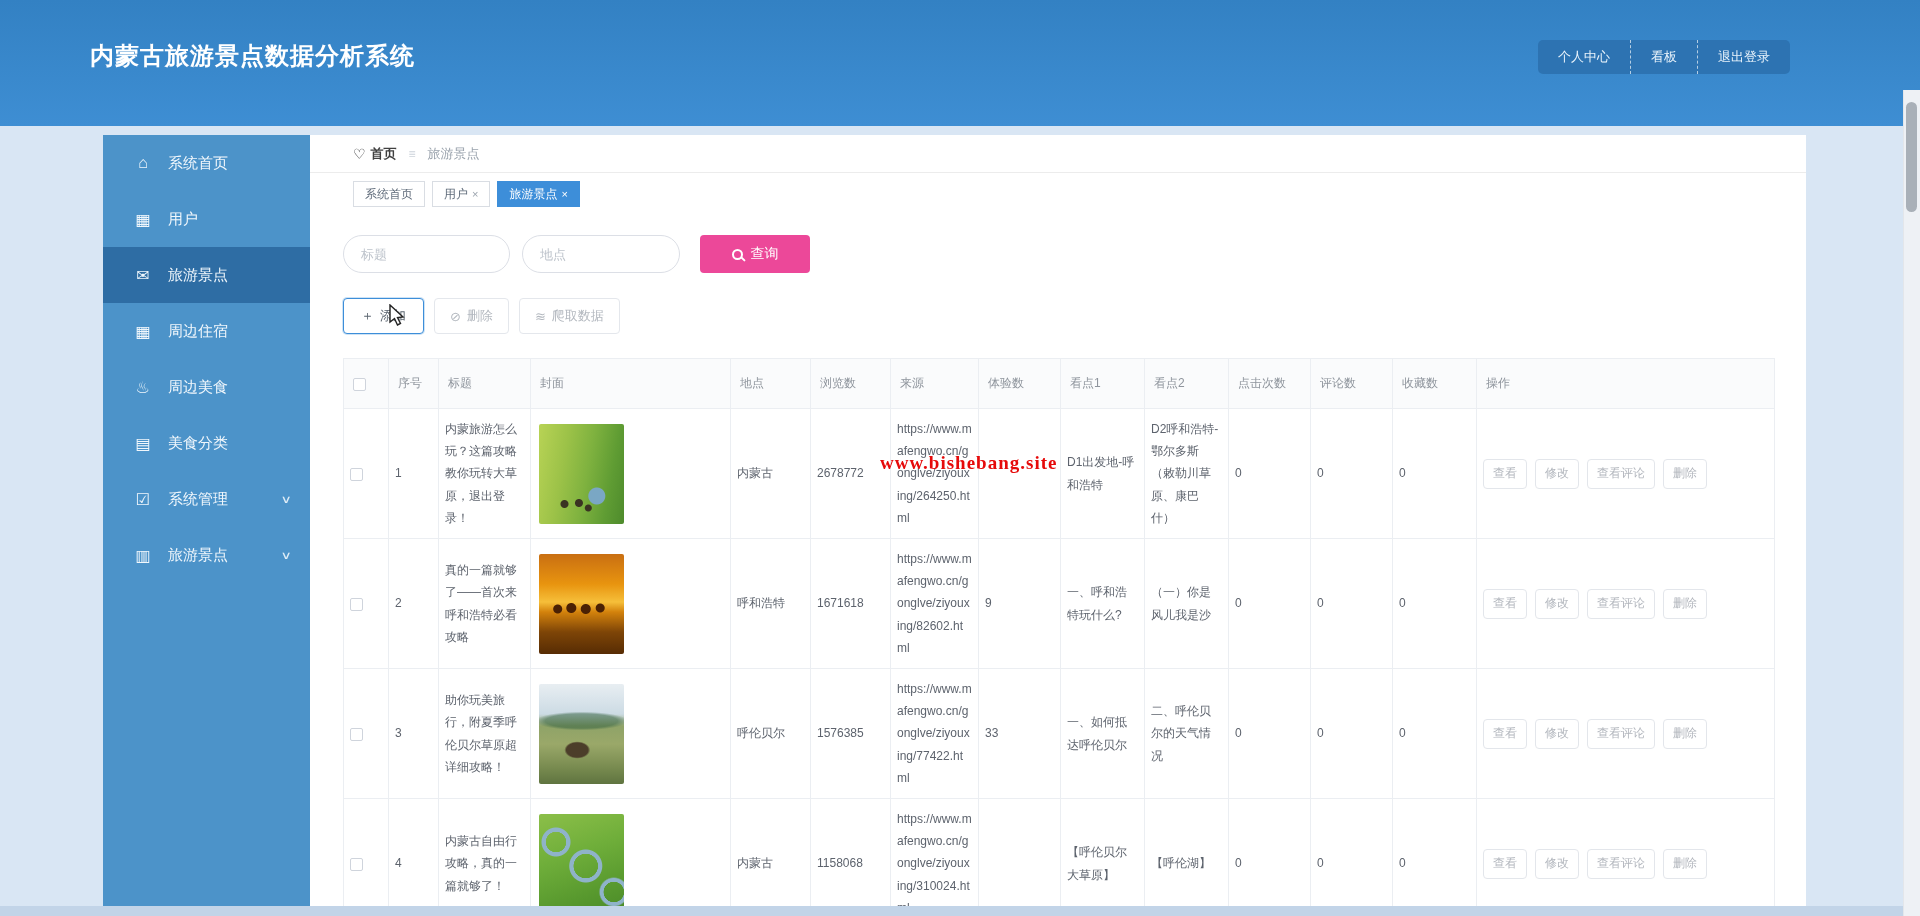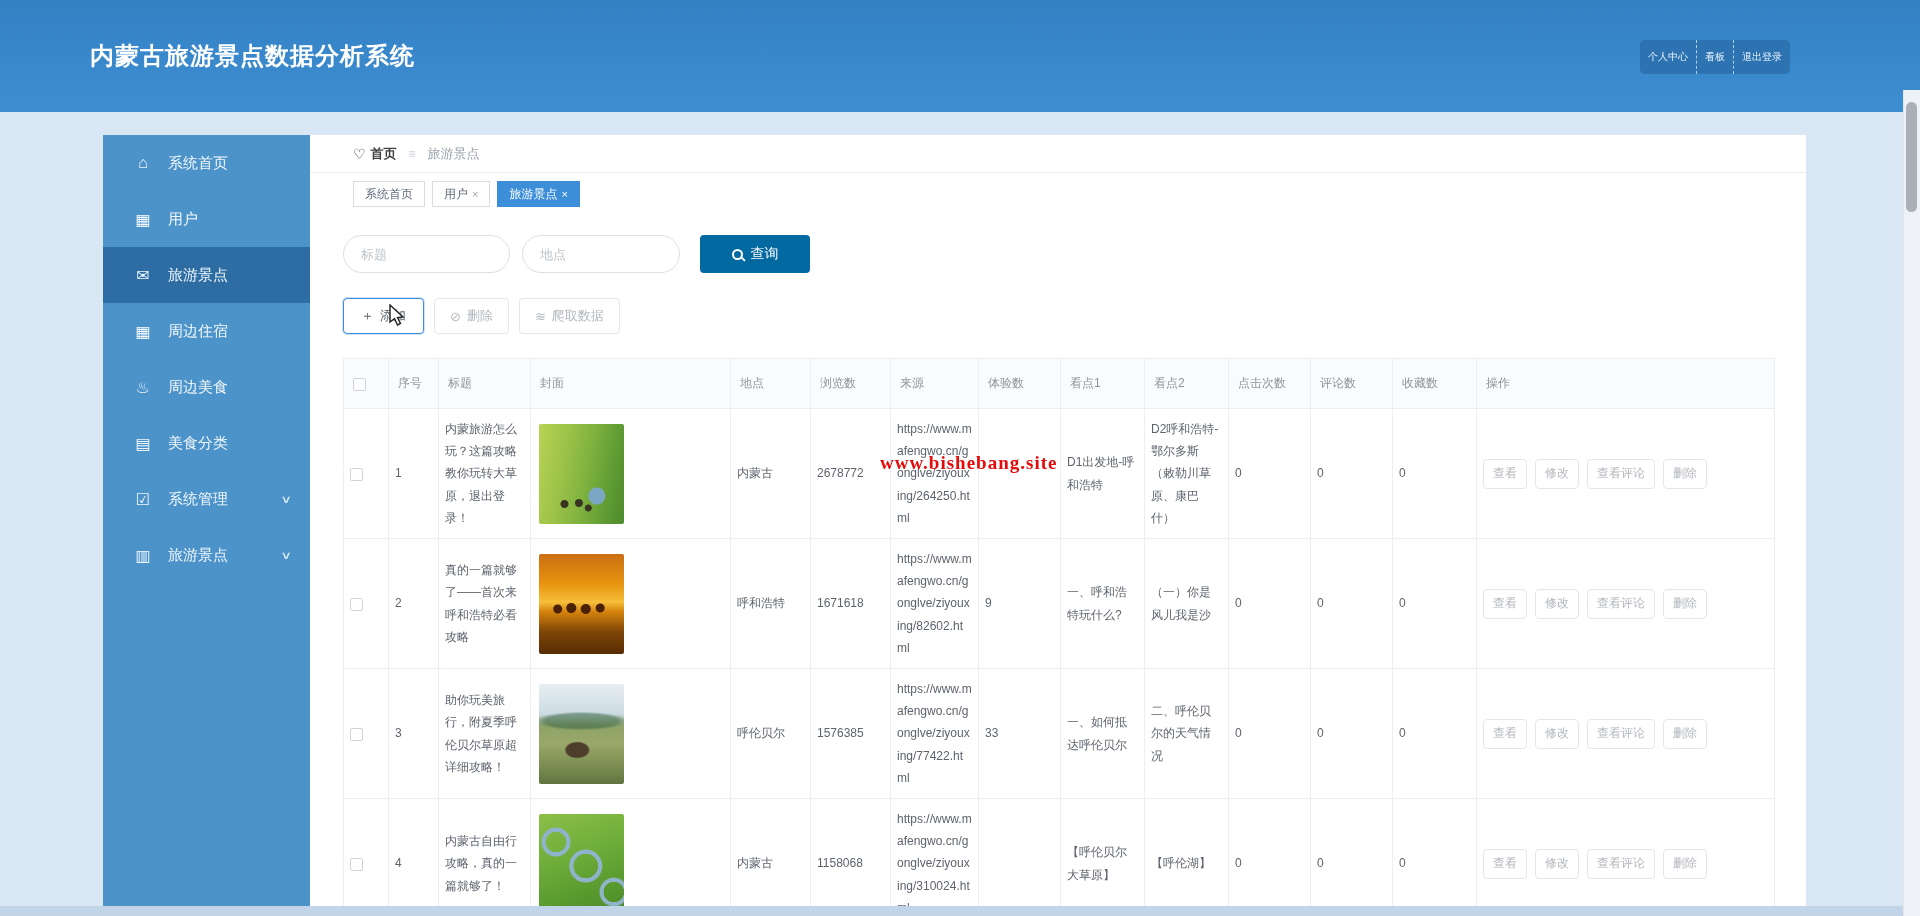--- a/index.html
+++ b/index.html
@@ -1,26 +1,26 @@
 <!DOCTYPE html>
 <html><head>
 <meta charset="utf-8">
 <style>
   * { margin:0; padding:0; box-sizing:border-box; }
   html,body { width:1920px; height:916px; overflow:hidden;
     font-family:"Liberation Sans","DejaVu Sans",sans-serif; background:#d9e6f4; }
 
   
-  .header { position:absolute; left:0; top:0; width:1920px; height:112px;
+  .header { position:absolute; left:0; top:0; width:1920px; height:126px;
     background:linear-gradient(180deg,#3381c3,#3e8ed3); z-index:3; }
   .header-title { position:absolute; left:90px; top:40px; font-size:24px; font-weight:bold;
     color:#ffffff; letter-spacing:1px; }
   .header-nav { position:absolute; right:130px; top:40px; height:34px; display:flex;
     background:#2d73b2; border-radius:5px; overflow:hidden; }
-  .hnav-item { padding:0 8px; line-height:34px; color:#eaf4fc; font-size:10px; cursor:pointer; }
+  .hnav-item { padding:0 20px; line-height:34px; color:#eaf4fc; font-size:13px; cursor:pointer; }
   .hnav-item + .hnav-item { border-left:1px dashed rgba(255,255,255,.65); }
 
   
   .sidebar { position:absolute; left:103px; top:135px; width:207px; height:781px;
     background:#4c93c9; z-index:2; }
   .side-item { height:56px; display:flex; align-items:center; padding-left:30px;
     color:#f0f7fc; font-size:15px; cursor:pointer; }
   .side-item.active { background:#2e6da4; }
   .side-icon { width:20px; margin-right:15px; font-size:16px; text-align:center; }
   .side-chevron { margin-left:auto; margin-right:20px; font-size:11px; opacity:.9;
@@ -42,21 +42,21 @@
     background:#fff; font-size:12px; color:#5f6b7a; cursor:pointer; white-space:nowrap; }
   .tab .tab-close { margin-left:4px; font-size:11px; color:#9aa3ad; }
   .tab.active { background:#3d8ed9; border-color:#3d8ed9; color:#fff; }
   .tab.active .tab-close { color:#fff; }
 
   .filters { margin:28px 0 0 33px; display:flex; align-items:center; }
   .filter-input { width:167px; height:38px; border:1px solid #dcdfe6; border-radius:19px;
     padding:0 17px; font-size:13px; color:#333; outline:none; background:#fff; }
   .filter-input + .filter-input { margin-left:12px; width:158px; }
   .filter-input::placeholder { color:#bdc3cb; }
-  .search-btn { margin-left:20px; width:110px; height:38px; background:#0369a1; color:#fff;
+  .search-btn { margin-left:20px; width:110px; height:38px; background:#ec4899; color:#fff;
     border:none; border-radius:4px; font-size:14px; display:flex; align-items:center;
     justify-content:center; gap:8px; cursor:pointer; font-family:inherit; }
   .icon-search { width:11px; height:11px; border:2px solid #fff; border-radius:50%;
     position:relative; display:inline-block; }
   .icon-search::after { content:''; position:absolute; width:6px; height:2px; background:#fff;
     transform:rotate(45deg); right:-5px; bottom:-2px; border-radius:1px; }
 
   .toolbar { margin:25px 0 0 33px; display:flex; gap:10px; }
   .btn { height:36px; border-radius:4px; background:#fff; font-size:13px; cursor:pointer;
     display:flex; align-items:center; gap:6px; font-family:inherit; }

